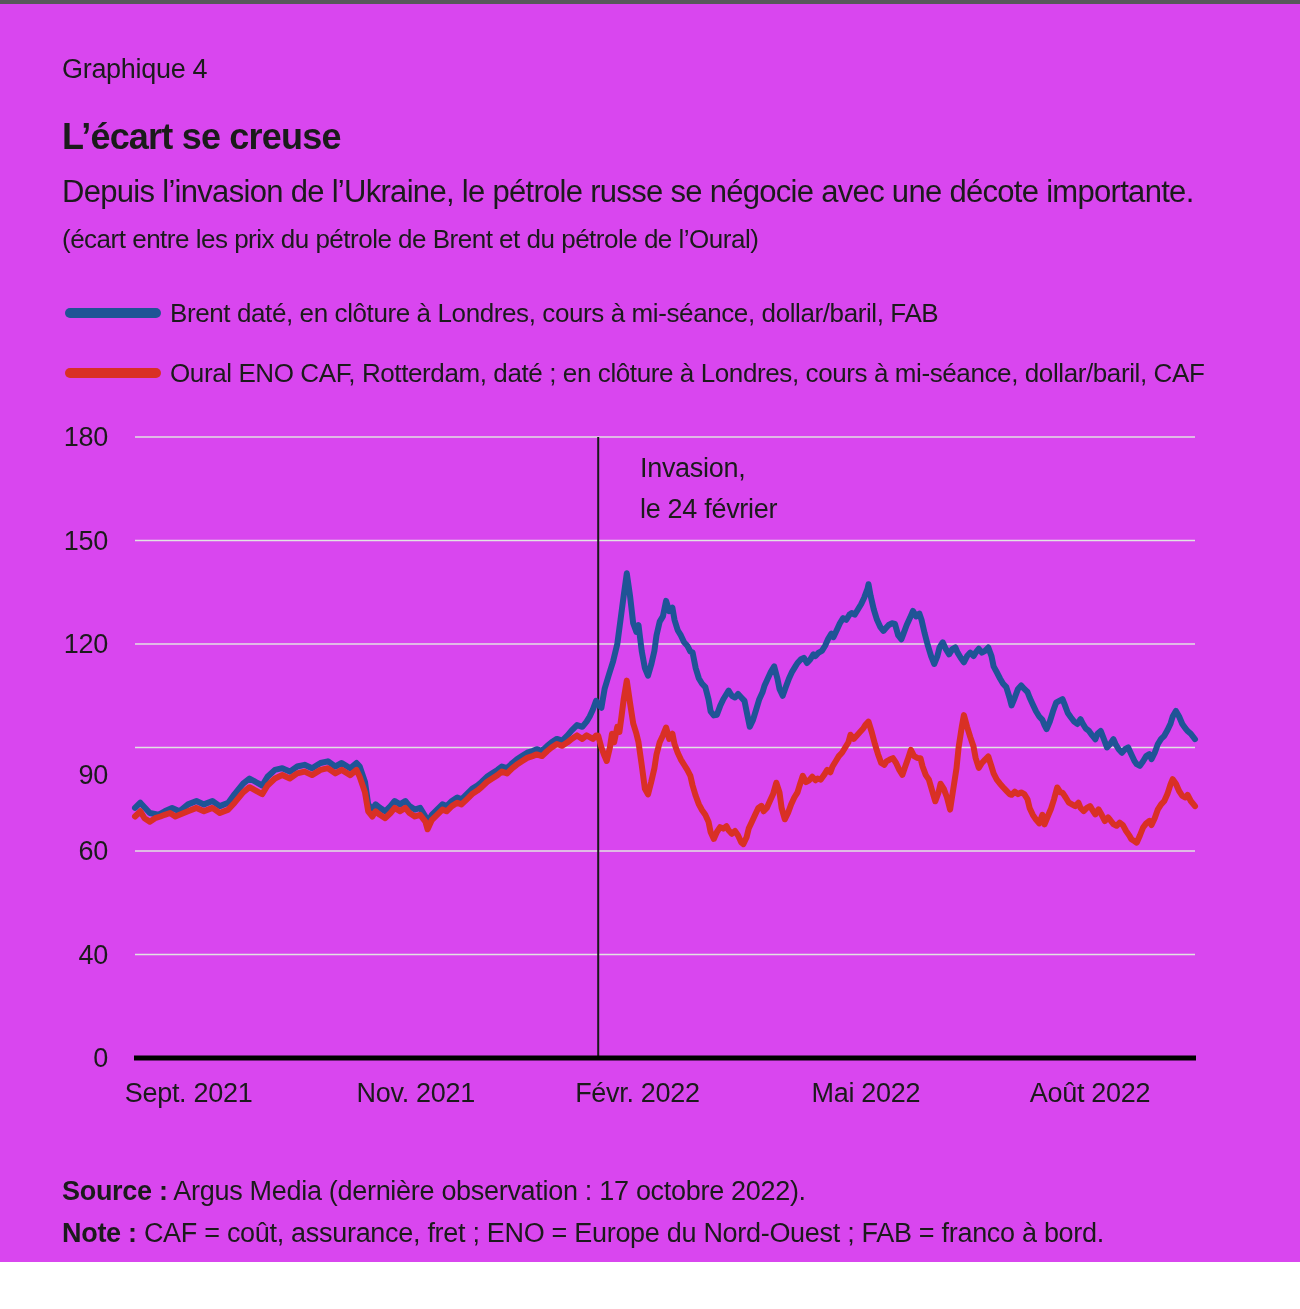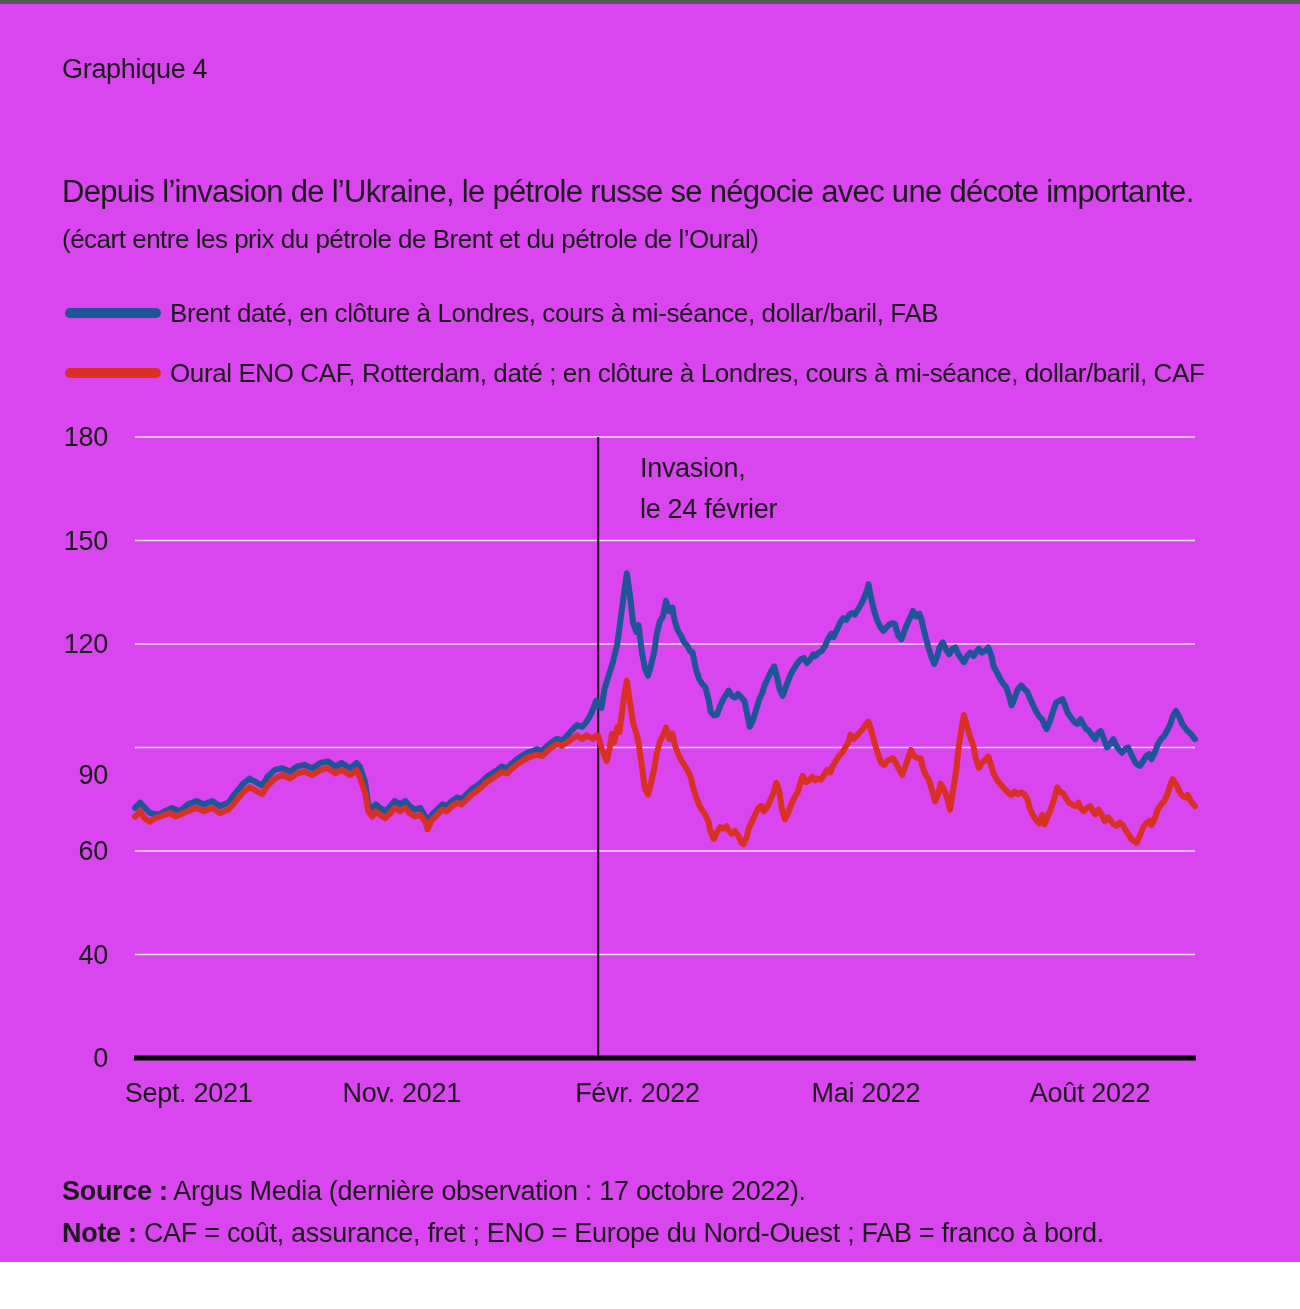--- a/index.html
+++ b/index.html
@@ -24,20 +24,21 @@
   .b{font-weight:bold;}
   .bottom-bar{position:absolute;left:0;top:1293px;width:1300px;height:16px;}
 </style>
 </head>
 <body>
 
 <div class="page">
   <div class="top-rule" style="background: rgb(88, 88, 91);"></div>
 
   <div class="kicker">Graphique 4</div>
+  <h1 class="title">L’écart se creuse</h1>
   <div class="subtitle">Depuis l’invasion de l’Ukraine, le pétrole russe se négocie avec une décote importante.</div>
   <div class="subnote">(écart entre les prix du pétrole de Brent et du pétrole de l’Oural)</div>
 
   <svg id="chart-svg" viewBox="0 0 1300 1309">
       <line x1="135" y1="954.5" x2="1195" y2="954.5" stroke="#e2e2e2" stroke-width="1.6"></line>
       <line x1="135" y1="851.0" x2="1195" y2="851.0" stroke="#e2e2e2" stroke-width="1.6"></line>
       <line x1="135" y1="747.5" x2="1195" y2="747.5" stroke="#e2e2e2" stroke-width="1.6"></line>
       <line x1="135" y1="644.0" x2="1195" y2="644.0" stroke="#e2e2e2" stroke-width="1.6"></line>
       <line x1="135" y1="540.5" x2="1195" y2="540.5" stroke="#e2e2e2" stroke-width="1.6"></line>
       <line x1="135" y1="437.0" x2="1195" y2="437.0" stroke="#e2e2e2" stroke-width="1.6"></line>
@@ -60,21 +61,21 @@
       <div class="ytick" style="top: 1041px;">0</div>
       <div class="ytick" style="top: 937.5px;">40</div>
       <div class="ytick" style="top: 834px;">60</div>
       <div class="ytick" style="top: 730.5px; margin-top: 27px;">90</div>
       <div class="ytick" style="top: 627px;">120</div>
       <div class="ytick" style="top: 523.5px;">150</div>
       <div class="ytick" style="top: 420px;">180</div>
     </div>
   <div id="xlabels">
       <div class="xtick" style="left: 32.42px;">Sept. 2021</div>
-      <div class="xtick" style="left: 241px;">Nov. 2021</div>
+      <div class="xtick" style="left: 255px;">Nov. 2021</div>
       <div class="xtick" style="left: 479.74px;">Févr. 2022</div>
       <div class="xtick" style="left: 700.22px;">Mai 2022</div>
       <div class="xtick" style="left: 930.24px;">Août 2022</div>
     </div>
 
   <div class="annotation">
     <div>Invasion,</div>
     <div>le 24 février</div>
   </div>
 

